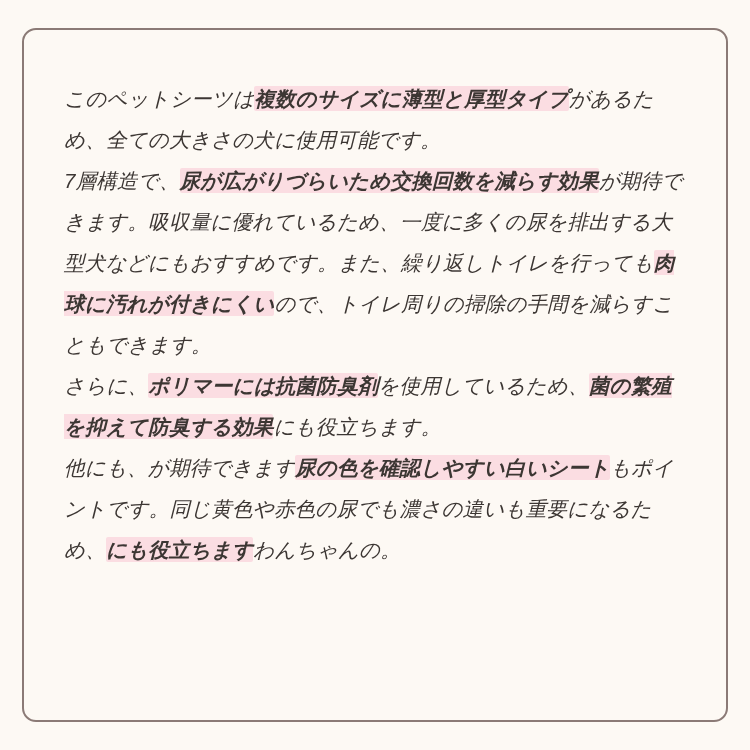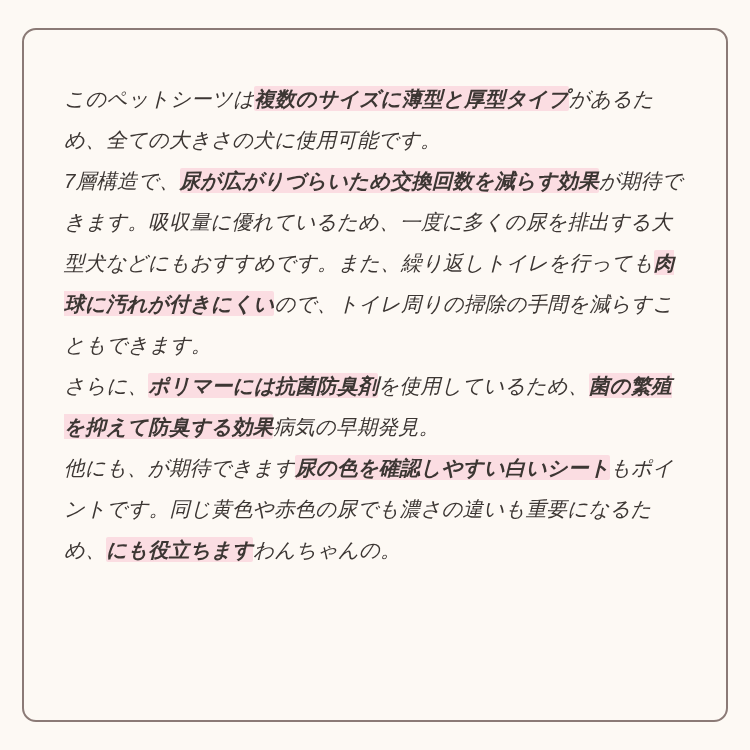--- a/index.html
+++ b/index.html
@@ -52,17 +52,17 @@
   }
 </style>
 </head>
 <body>
 
 <div class="page">
   <div class="card">
     <div class="body-text" id="article-body">
         <div class="para"><span>このペットシーツは</span><span class="hl">複数のサイズに薄型と厚型タイプ</span><span>があるため、全ての大きさの犬に使用可能です。</span></div>
         <div class="para"><span>7層構造で、</span><span class="hl">尿が広がりづらいため交換回数を減らす効果</span><span>が期待できます。吸収量に優れているため、一度に多くの尿を排出する大型犬などにもおすすめです。また、繰り返しトイレを行っても</span><span class="hl">肉球に汚れが付きにくい</span><span>ので、トイレ周りの掃除の手間を減らすこともできます。</span></div>
-        <div class="para"><span>さらに、</span><span class="hl">ポリマーには抗菌防臭剤</span><span>を使用しているため、</span><span class="hl">菌の繁殖を抑えて防臭する効果</span><span>病気の早期発見。</span></div>
+        <div class="para"><span>さらに、</span><span class="hl">ポリマーには抗菌防臭剤</span><span>を使用しているため、</span><span class="hl">菌の繁殖を抑えて防臭する効果</span><span>にも役立ちます。</span></div>
         <div class="para"><span>他にも、が期待できます</span><span class="hl">尿の色を確認しやすい白いシート</span><span>もポイントです。同じ黄色や赤色の尿でも濃さの違いも重要になるため、</span><span class="hl">にも役立ちます</span><span>わんちゃんの。</span></div>
       </div>
   </div>
 </div>
 
 </body></html>

